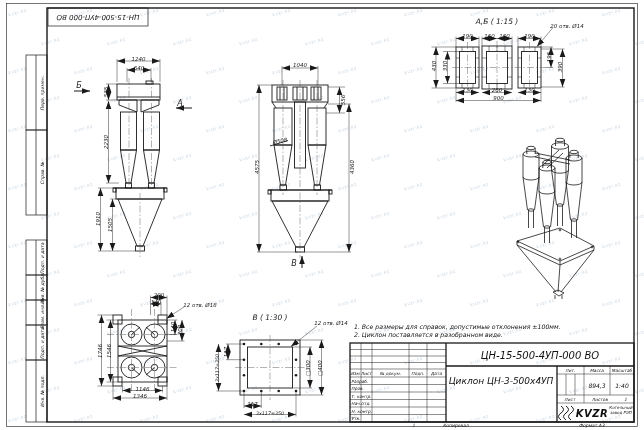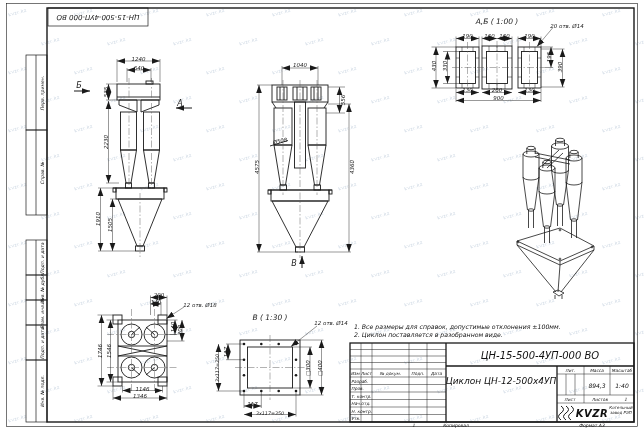--- a/index.html
+++ b/index.html
@@ -605,21 +605,21 @@
       <span class="dim" style="left: 98px; top: 219px; transform: translate(-50%, -50%) rotate(-90deg);">1910</span>
       <span class="dim" style="left: 110px; top: 225px; transform: translate(-50%, -50%) rotate(-90deg);">1505</span>
       <span class="dim" style="left: 79px; top: 85px; transform: translate(-50%, -50%); font-size: 8px;">Б</span>
       <span class="dim" style="left: 180px; top: 103px; transform: translate(-50%, -50%); font-size: 8px;">А</span>
       <span class="dim" style="left: 300px; top: 64.5px; transform: translate(-50%, -50%);">1040</span>
       <span class="dim" style="left: 343px; top: 100px; transform: translate(-50%, -50%) rotate(-90deg);">556</span>
       <span class="dim" style="left: 280px; top: 141px; transform: translate(-50%, -50%) rotate(-12deg);">Ø508</span>
       <span class="dim" style="left: 256.5px; top: 167px; transform: translate(-50%, -50%) rotate(-90deg);">4575</span>
       <span class="dim" style="left: 351.5px; top: 167px; transform: translate(-50%, -50%) rotate(-90deg);">4360</span>
       <span class="dim" style="left: 294px; top: 263px; transform: translate(-50%, -50%); font-size: 8px;">В</span>
-      <span class="dim" style="left: 497px; top: 21px; transform: translate(-50%, -50%); font-size: 7.5px;">А,Б ( 1:00 )</span>
+      <span class="dim" style="left: 497px; top: 21px; transform: translate(-50%, -50%); font-size: 7.5px;">А,Б ( 1:15 )</span>
       <span class="dim" style="left: 567px; top: 25.5px; transform: translate(-50%, -50%);">20 отв. Ø14</span>
       <span class="dim" style="left: 467.5px; top: 35.5px; transform: translate(-50%, -50%);">190</span>
       <span class="dim" style="left: 489.5px; top: 35.5px; transform: translate(-50%, -50%);">160</span>
       <span class="dim" style="left: 504.5px; top: 35.5px; transform: translate(-50%, -50%);">160</span>
       <span class="dim" style="left: 529.5px; top: 35.5px; transform: translate(-50%, -50%);">190</span>
       <span class="dim" style="left: 433.5px; top: 66px; transform: translate(-50%, -50%) rotate(-90deg);">430</span>
       <span class="dim" style="left: 445px; top: 66px; transform: translate(-50%, -50%) rotate(-90deg);">330</span>
       <span class="dim" style="left: 548.5px; top: 57px; transform: translate(-50%, -50%) rotate(-90deg);">195</span>
       <span class="dim" style="left: 560px; top: 67px; transform: translate(-50%, -50%) rotate(-90deg);">390</span>
       <span class="dim" style="left: 467.5px; top: 90px; transform: translate(-50%, -50%);">130</span>
@@ -652,21 +652,21 @@
   <span class="ml" style="left:41.5px;top:257.5px">Подп. и дата</span>
   <span class="ml" style="left:41.5px;top:287.5px">Инв. № дубл.</span>
   <span class="ml" style="left:41.5px;top:312.5px">Взам. инв. №</span>
   <span class="ml" style="left:41.5px;top:342.5px">Подп. и дата</span>
   <span class="ml" style="left:41.5px;top:391px">Инв. № подл.</span>
 
   <span class="tbl" style="left:354px;top:326px;font-size:6.2px">1. Все размеры для справок, допустимые отклонения ±100мм.</span>
   <span class="tbl" style="left:354px;top:333.5px;font-size:6.2px">2. Циклон поставляется в разобранном виде.</span>
 
   <span class="tb" style="left:540px;top:354.5px;font-size:10px">ЦН-15-500-4УП-000 ВО</span>
-  <span class="tb" style="left:501px;top:381px;font-size:9px">Циклон ЦН-12-500х4УП</span>
+  <span class="tb" style="left:501px;top:381px;font-size:9px">Циклон ЦН-3-500х4УП</span>
   <span class="tb" style="left:355.5px;top:373px;font-size:4.3px">Изм</span>
   <span class="tb" style="left:366.5px;top:373px;font-size:4.3px">Лист</span>
   <span class="tb" style="left:390.5px;top:373px;font-size:4.3px">№ докум.</span>
   <span class="tb" style="left:418px;top:373px;font-size:4.3px">Подп.</span>
   <span class="tb" style="left:436.5px;top:373px;font-size:4.3px">Дата</span>
   <span class="tbl" style="left:351.5px;top:380.7px;font-size:4.3px">Разраб.</span>
   <span class="tbl" style="left:351.5px;top:388.2px;font-size:4.3px">Пров.</span>
   <span class="tbl" style="left:351.5px;top:395.7px;font-size:4.3px">Т. контр.</span>
   <span class="tbl" style="left:351.5px;top:403.2px;font-size:4.3px">Нач.отд.</span>
   <span class="tbl" style="left:351.5px;top:410.7px;font-size:4.3px">Н. контр.</span>

